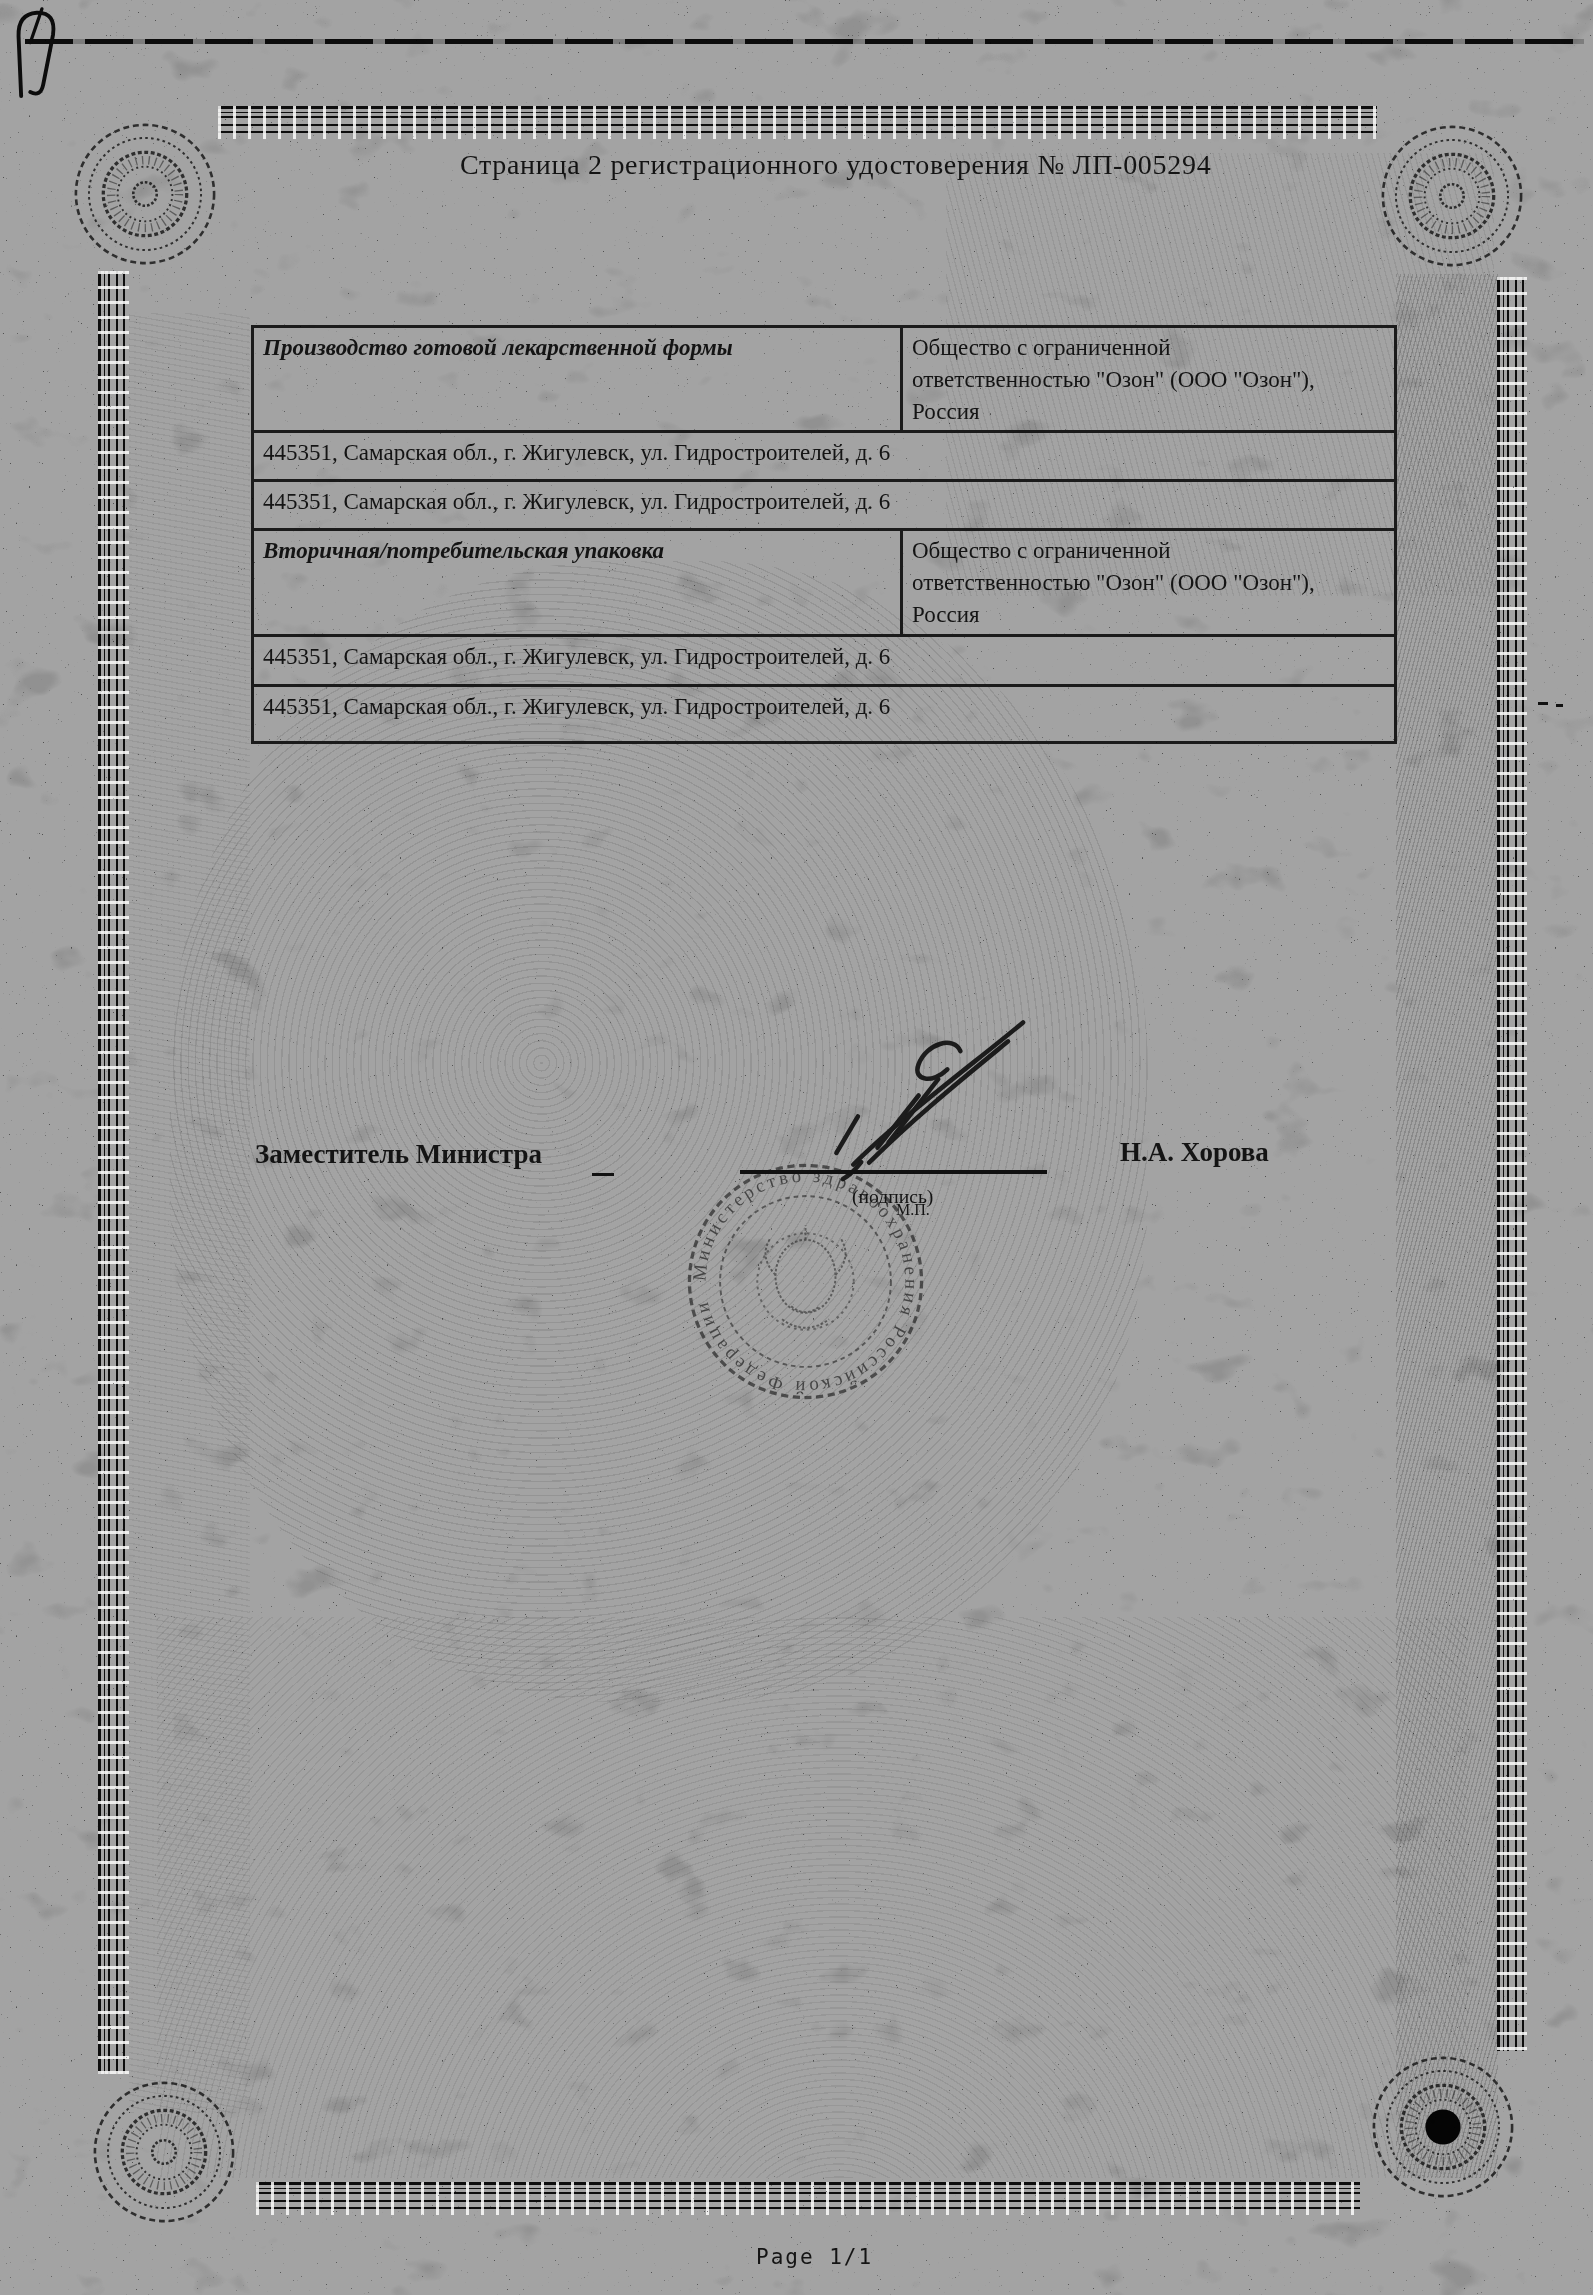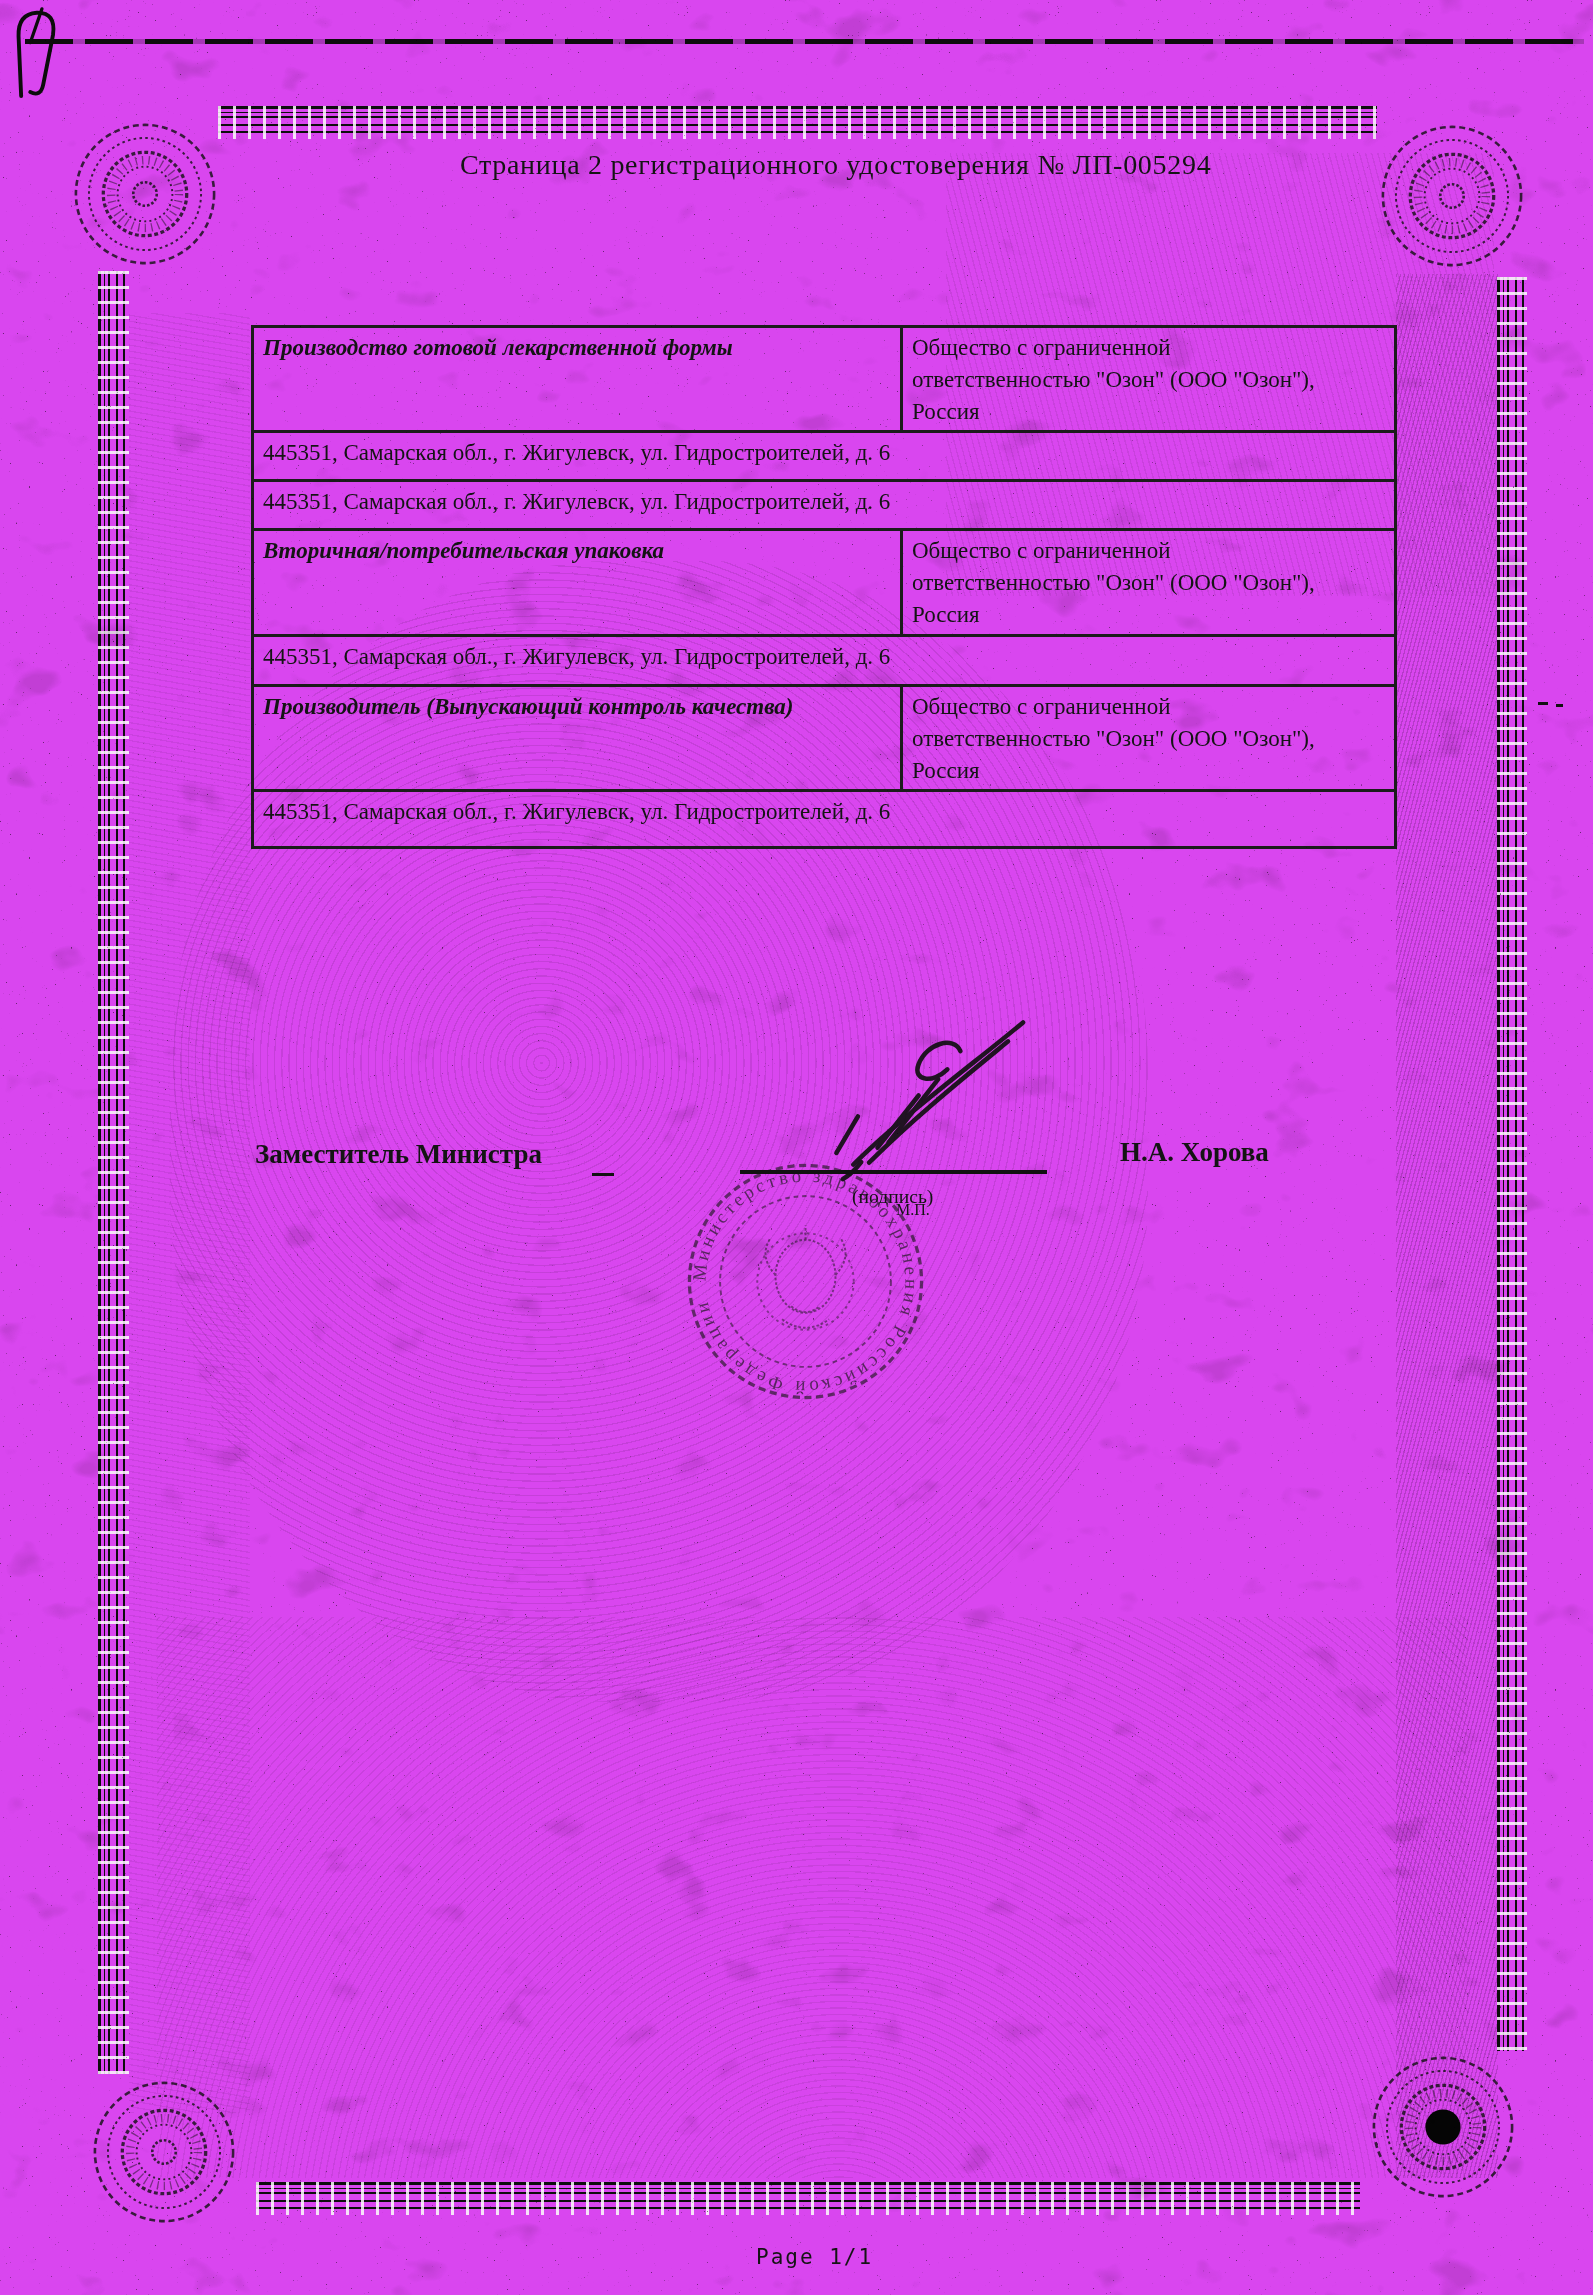--- a/index.html
+++ b/index.html
@@ -1,18 +1,18 @@
 <!DOCTYPE html>
 <html style="font-size:10.4px"><head>
 <meta charset="utf-8">
 <style>
   html,body { margin:0; padding:0; background:#8a8a8a; }
   .page {
     position:relative; width:1593px; height:2295px; overflow:hidden;
-    background:#d946ef; color:#141414;
+    background:#a3a3a3; color:#141414;
     font-family:"Liberation Serif","DejaVu Serif",serif;
   }
   .abs { position:absolute; }
 
   
   .tex { position:absolute; pointer-events:none; }
   .tex-right   { left:1396px; top:274px;  width:102px;  height:1904px;
                  background:repeating-linear-gradient(105deg, rgba(0,0,0,.32) 0 1.3px, transparent 1.3px 3.9px); opacity:.5; }
   .tex-left    { left:129px;  top:313px;  width:121px;  height:1800px;
                  background:repeating-linear-gradient(10deg, rgba(0,0,0,.18) 0 1.3px, transparent 1.3px 5.9px); opacity:.38; }
@@ -161,28 +161,20 @@
       <td class="stage">Вторичная/потребительская упаковка</td>
       <td class="comp">
         <div>Общество с ограниченной</div>
         <div>ответственностью "Озон" (ООО "Озон"),</div>
         <div>Россия</div>
       </td>
     </tr>
     <tr class="rh-a2">
       <td colspan="2">445351, Самарская обл., г. Жигулевск, ул. Гидростроителей, д. 6</td>
     </tr>
-    <tr class="rh-b3">
-      <td class="stage">Производитель (Выпускающий контроль качества)</td>
-      <td class="comp">
-        <div>Общество с ограниченной</div>
-        <div>ответственностью "Озон" (ООО "Озон"),</div>
-        <div>Россия</div>
-      </td>
-    </tr>
     <tr class="rh-a3">
       <td colspan="2">445351, Самарская обл., г. Жигулевск, ул. Гидростроителей, д. 6</td>
     </tr>
   </tbody>
     </table>
 
   <svg class="abs" style="left:636px;top:1112px" width="339" height="339" opacity="0.82" viewBox="0 0 520 520">
     <defs>
       <path id="ringArc" d="M 260,260 m -153,0 a 153,153 0 1,1 306,0 a 153,153 0 1,1 -306,0" fill="none"></path>
     </defs>

